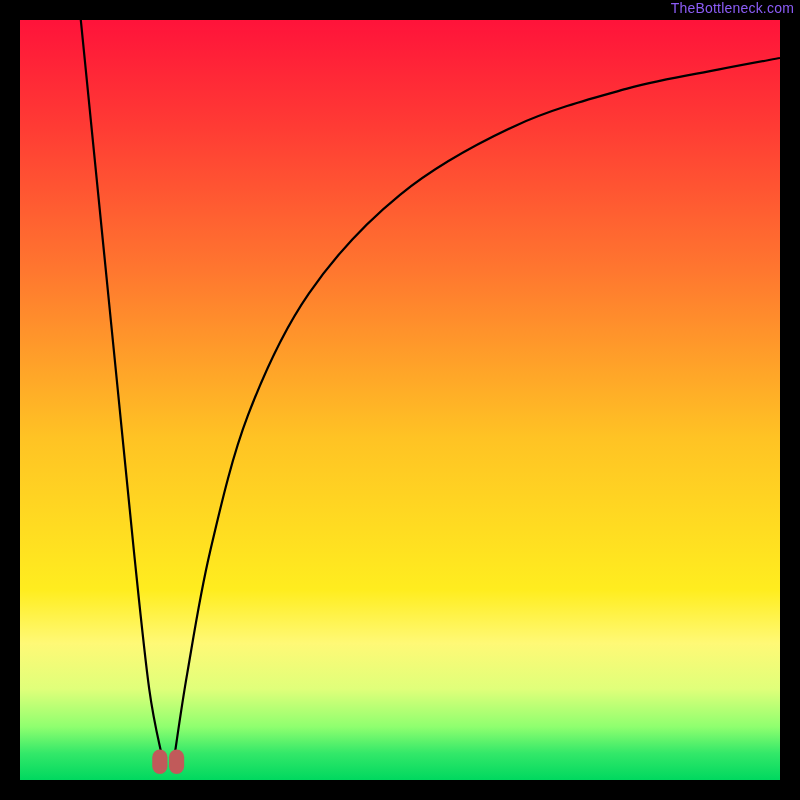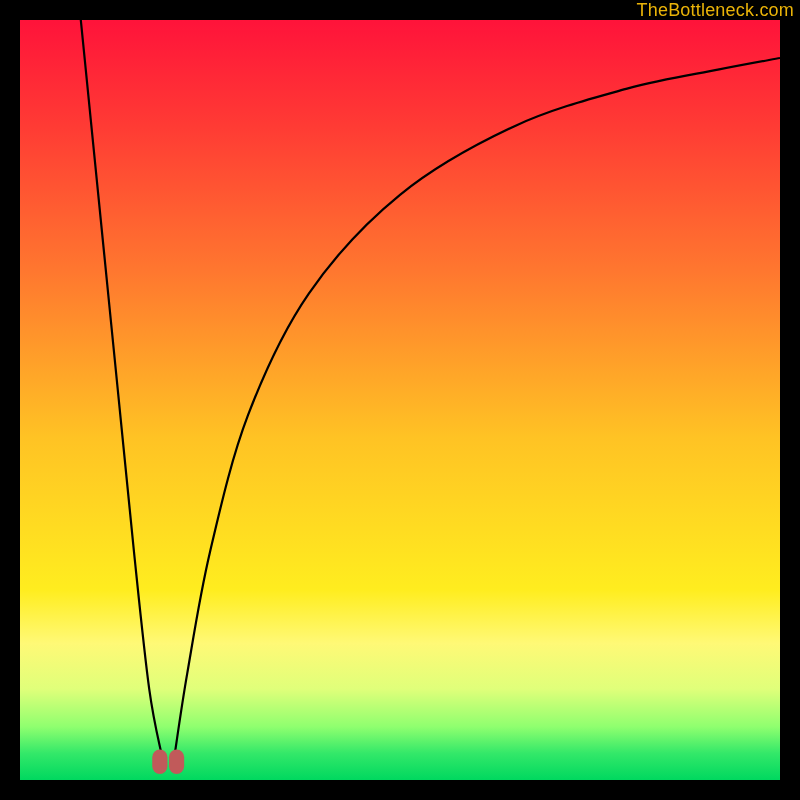--- a/index.html
+++ b/index.html
@@ -22,22 +22,22 @@
     position: absolute;
     top: 20px;
     left: 20px;
     width: 760px;
     height: 760px;
   }
   .watermark {
     position: absolute;
     top: 0px;
     right: 6px;
-    color: #eab308;
-    font-size: 18px;
+    color: #8b5cf6;
+    font-size: 14px;
     font-weight: 400;
     letter-spacing: 0.2px;
     user-select: none;
   }
   svg { display: block; }
 </style>
 </head>
 <body>
 
 <div class="frame">

